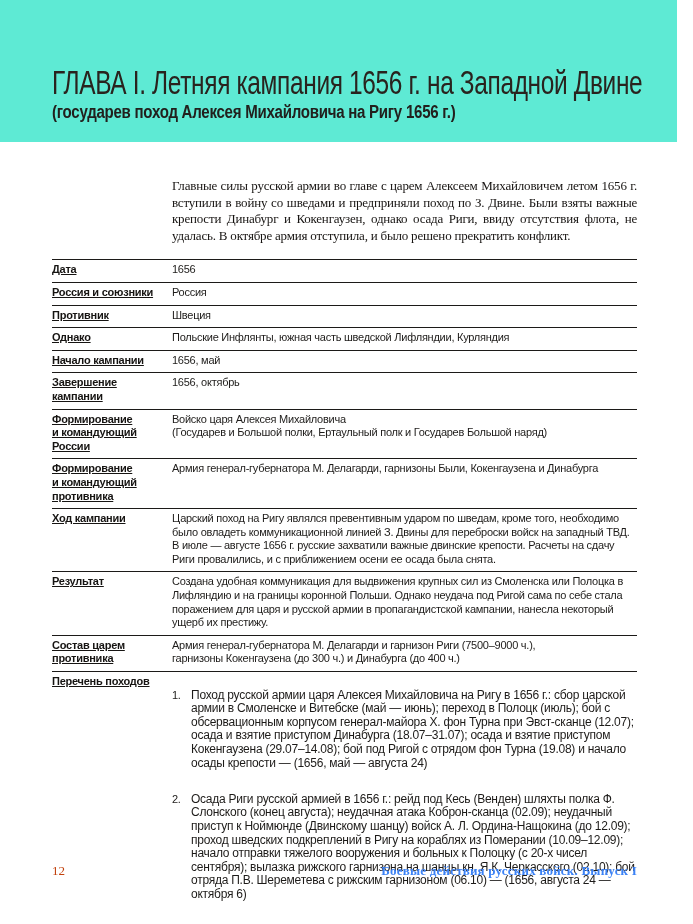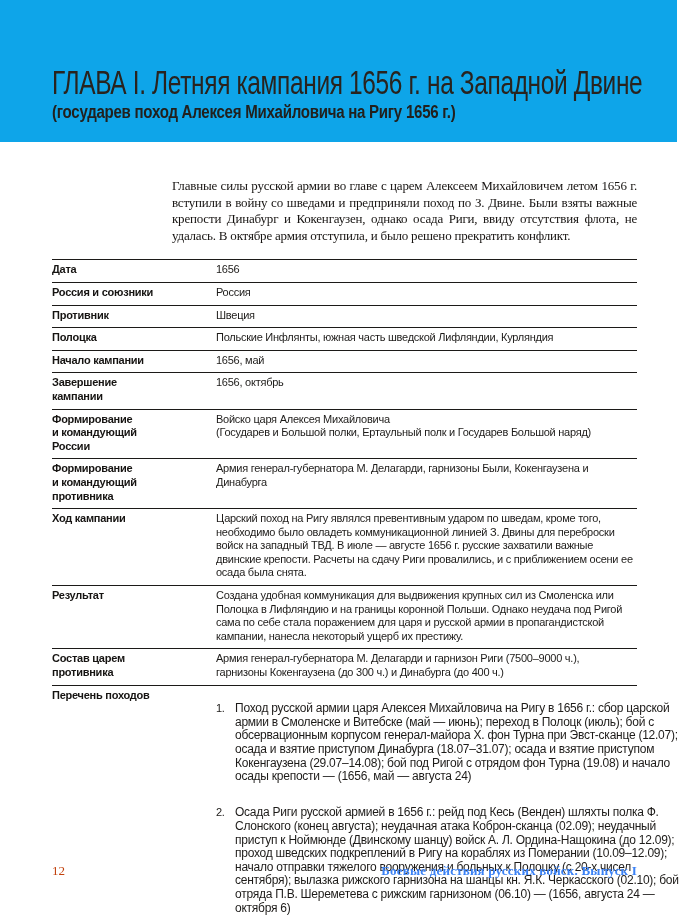--- a/index.html
+++ b/index.html
@@ -48,42 +48,42 @@
     display:grid;grid-template-columns:120px 465px;
     border-top:1.5px solid #1c1a18;
     padding:3px 0 5px 0;
     box-sizing:border-box;
   }
   .cell{
     font-size:11px;line-height:13.6px;
     letter-spacing:-0.25px;
     white-space:pre-line;
   }
-  .label{font-weight:bold;color:#161412;padding-right:6px;}
-  .value{color:#1d1b19;margin-left:44px;}
+  .label{font-weight:bold;color:#161412;padding-right:6px;text-decoration:underline;}
+  .value{color:#1d1b19;}
   .list-item{
     display:grid;grid-template-columns:19px 446px;
     margin-bottom:9px;
   }
   .list-item:last-child{margin-bottom:0;}
   .list-num{font-size:11px;line-height:13.6px;letter-spacing:-0.25px;}
   .list-text{font-size:12px;line-height:13.6px;letter-spacing:-0.25px;}
   
   .footer{
     position:absolute;left:52px;top:863px;width:585px;
     display:flex;justify-content:space-between;align-items:baseline;
     font-family:"Liberation Serif",serif;
   }
   .page-num{font-size:13px;color:#c2410c;}
   .book-title{font-size:13px;font-weight:bold;color:#3b82f6;letter-spacing:0.2px;}
 </style>
 </head>
 <body>
 
-<div class="band" style="background: #0ea5e9;">
+<div class="band" style="background: #5eead4;">
   <div class="chapter-title">ГЛАВА I. Летняя кампания 1656 г. на Западной Двине</div>
   <div class="chapter-subtitle">(государев поход Алексея Михайловича на Ригу 1656 г.)</div>
 </div>
 
 <div class="content">
   <div class="intro">Главные силы русской армии во главе с царем Алексеем Михайловичем летом 1656 г. вступили в войну со шведами и предприняли поход по З. Двине. Были взяты важные крепости Динабург и Кокенгаузен, однако осада Риги, ввиду отсутствия флота, не удалась. В октябре армия отступила, и было решено прекратить конфликт.</div>
 
   <div class="info-table">
     <div class="row">
       <div class="cell label">Дата</div>
@@ -91,21 +91,21 @@
     </div>
     <div class="row">
       <div class="cell label">Россия и союзники</div>
       <div class="cell value">Россия</div>
     </div>
     <div class="row">
       <div class="cell label">Противник</div>
       <div class="cell value">Швеция</div>
     </div>
     <div class="row">
-      <div class="cell label">Полоцка</div>
+      <div class="cell label">Однако</div>
       <div class="cell value">Польские Инфлянты, южная часть шведской Лифляндии, Курляндия</div>
     </div>
     <div class="row">
       <div class="cell label">Начало кампании</div>
       <div class="cell value">1656, май</div>
     </div>
     <div class="row">
       <div class="cell label">Завершение кампании</div>
       <div class="cell value">1656, октябрь</div>
     </div>

